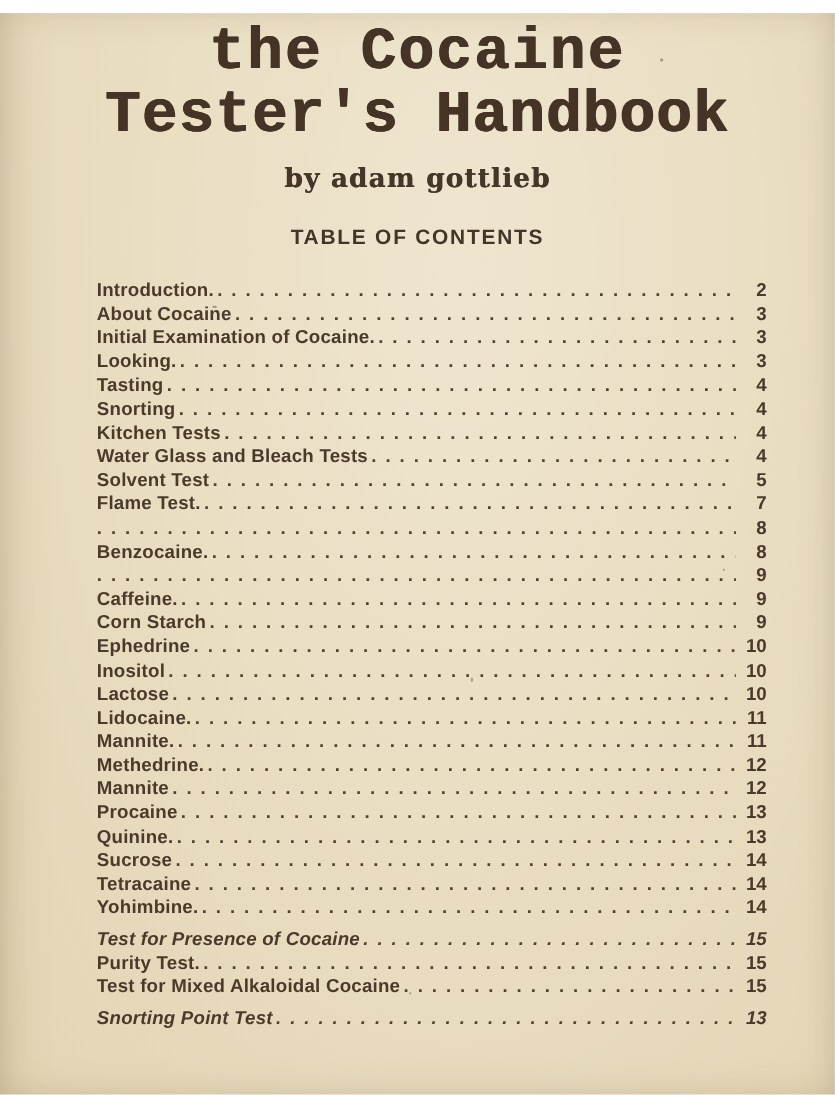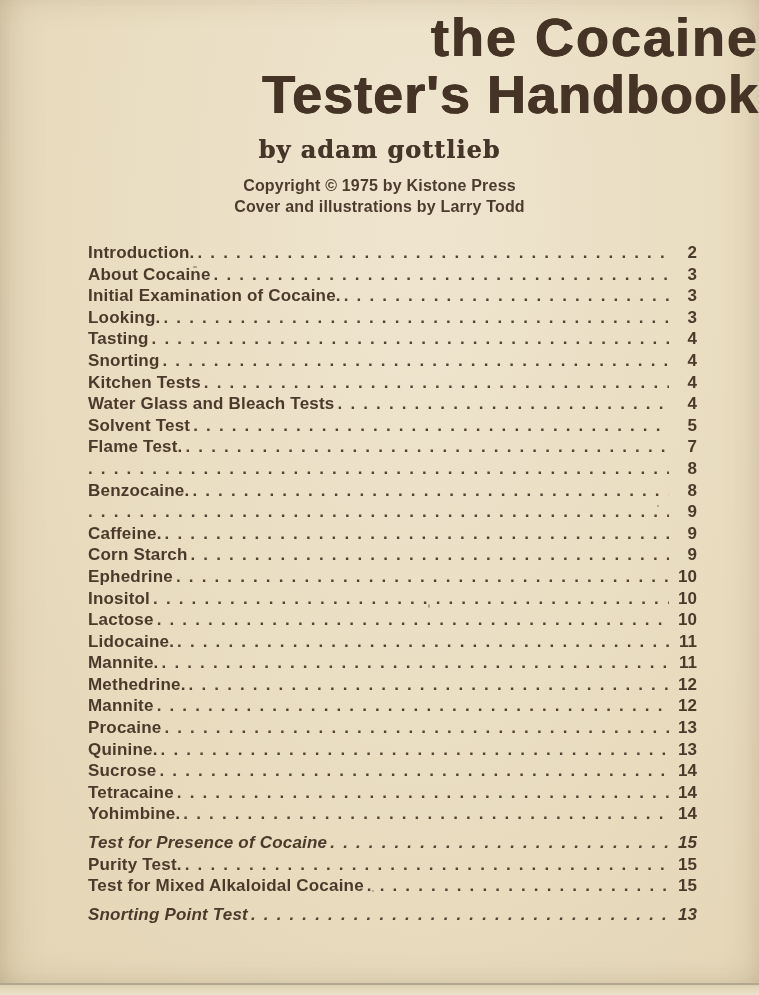--- a/index.html
+++ b/index.html
@@ -19,25 +19,26 @@
     height: 995px;
     background:
       radial-gradient(ellipse at 55% 22%, #efe5cf 0%, #eadec3 45%, #e3d5b4 100%);
     box-shadow:
       inset 18px 0 45px -22px rgba(130,105,70,.35),
       inset -14px 0 40px -22px rgba(130,105,70,.28),
       inset 0 -20px 45px -26px rgba(110,95,70,.35);
     color: #4a3a2b;
   }
   .title {
-    text-align: right;
-    font-family: Liberation Sans, sans-serif;
+    text-align: center;
+    font-family: Liberation Mono, monospace;
     font-weight: bold;
     color: #453425;
     text-shadow: 0.6px 0 0 currentColor, -0.4px 0 0 currentColor;
+    margin-top: 12px;
   }
   .title-line1 {
     font-size: 54px;
     line-height: 56px;
     padding-top: 9px;
     letter-spacing: 2px;
   }
   .title-line2 {
     font-size: 54px;
     line-height: 58px;
@@ -129,25 +130,22 @@
 
 <div class="page">
 
   <div class="title">
     <div class="title-line1">the Cocaine</div>
     <div class="title-line2">Tester's Handbook</div>
   </div>
 
   <div class="byline">by adam gottlieb</div>
 
-  <div class="copyright">
-    <div>Copyright © 1975 by Kistone Press</div>
-    <div>Cover and illustrations by Larry Todd</div>
-  </div>
-
+
+  <div class="toc-heading">TABLE OF CONTENTS</div>
 
   <div class="toc" id="toc-list">
       <div class="row">
     <span class="label">Introduction.</span>
     <span class="dots">. . . . . . . . . . . . . . . . . . . . . . . . . . . . . . . . . . . . . . . . . . . . . . . . . . . . . . . . . . . . . . . . . . . . . . . . . . . . . . . . . . . . . . . . . . </span>
     <span class="pagenum">2</span>
   </div>
       <div class="row">
     <span class="label">About Cocaine</span>
     <span class="dots">. . . . . . . . . . . . . . . . . . . . . . . . . . . . . . . . . . . . . . . . . . . . . . . . . . . . . . . . . . . . . . . . . . . . . . . . . . . . . . . . . . . . . . . . . . </span>

